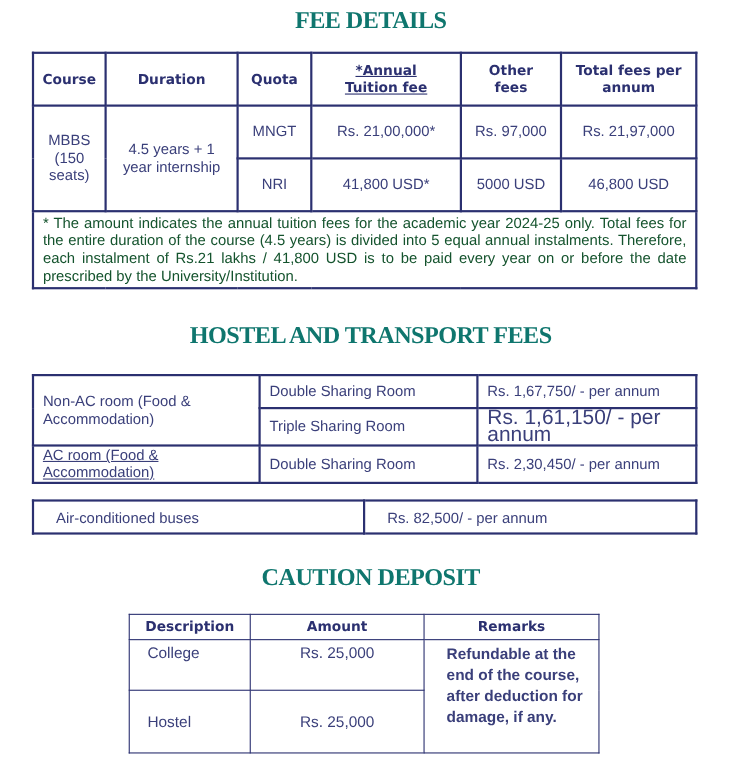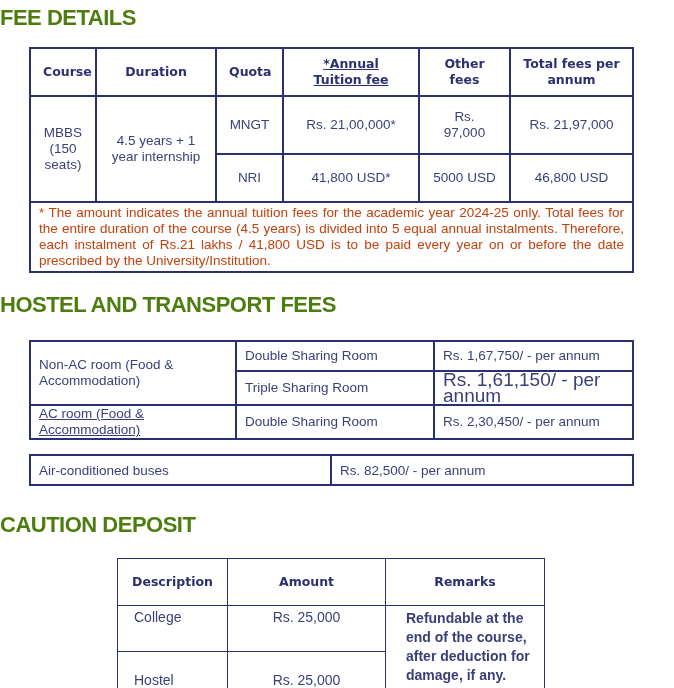--- a/index.html
+++ b/index.html
@@ -1,37 +1,37 @@
 <!DOCTYPE html>
 <html><head>
 <meta charset="utf-8">
 <style>
   html, body { margin: 0; padding: 0; background: #ffffff; }
   body {
     width: 674px; height: 688px; position: relative; overflow: hidden;
     font-family: "Liberation Sans", sans-serif; color: #2e3475;
   }
   .title {
-    position: absolute; left: 0; width: 674px; 
-    font-family: Liberation Sans, sans-serif; font-weight: bold;
-    color: #4d7c0f; letter-spacing: -0.5px;
+    position: absolute; left: 0; width: 674px; text-align: center;
+    font-family: Liberation Serif, serif; font-weight: bold;
+    color: #0f766e; letter-spacing: -0.5px;
   }
   table { border-collapse: collapse; position: absolute; table-layout: fixed; }
   td, th {
-    border: 2px solid #2b3070; padding: 12px; text-align: center; vertical-align: middle;
+    border: 2px solid #2b3070; padding: 0; text-align: center; vertical-align: middle;
     font-size: 13.5px; color: #3a3f7a;
   }
   th { font-family: "DejaVu Sans", sans-serif; font-weight: bold; font-size: 12.5px; color: #2b3070; line-height: 16px; }
   .fee { left: 29px; top: 47px; width: 603px; }
   .fee td { line-height: 16px; }
-  .note { text-align: justify; padding: 2px 8px 2px 8px; font-size: 13.5px; line-height: 16px; color: #c2410c; }
+  .note { text-align: justify; padding: 2px 8px 2px 8px; font-size: 13.5px; line-height: 16px; color: #14532d; }
   .hostel { left: 29px; top: 340px; width: 603px; }
   .hostel td { text-align: left; padding: 0 8px; line-height: 16px; font-size: 13.5px; }
   .bus { left: 29px; top: 454px; width: 603px; }
-  .bus td { text-align: left; padding: 0 8px; height: 28px; font-size: 13.5px; }
+  .bus td { text-align: left; padding: 0 20px; height: 28px; font-size: 13.5px; }
   .caution { left: 117px; top: 558px; width: 427px; }
   .caution td, .caution th { border-width: 1.5px; }
   .caution th { height: 22px; }
   .caution td { vertical-align: top; text-align: left; padding: 2px 16px; font-size: 14px; line-height: 19px; }
 </style>
 </head>
 <body>
 
 <div class="title" style="top:5px;font-size:22px;">FEE DETAILS</div>
 

